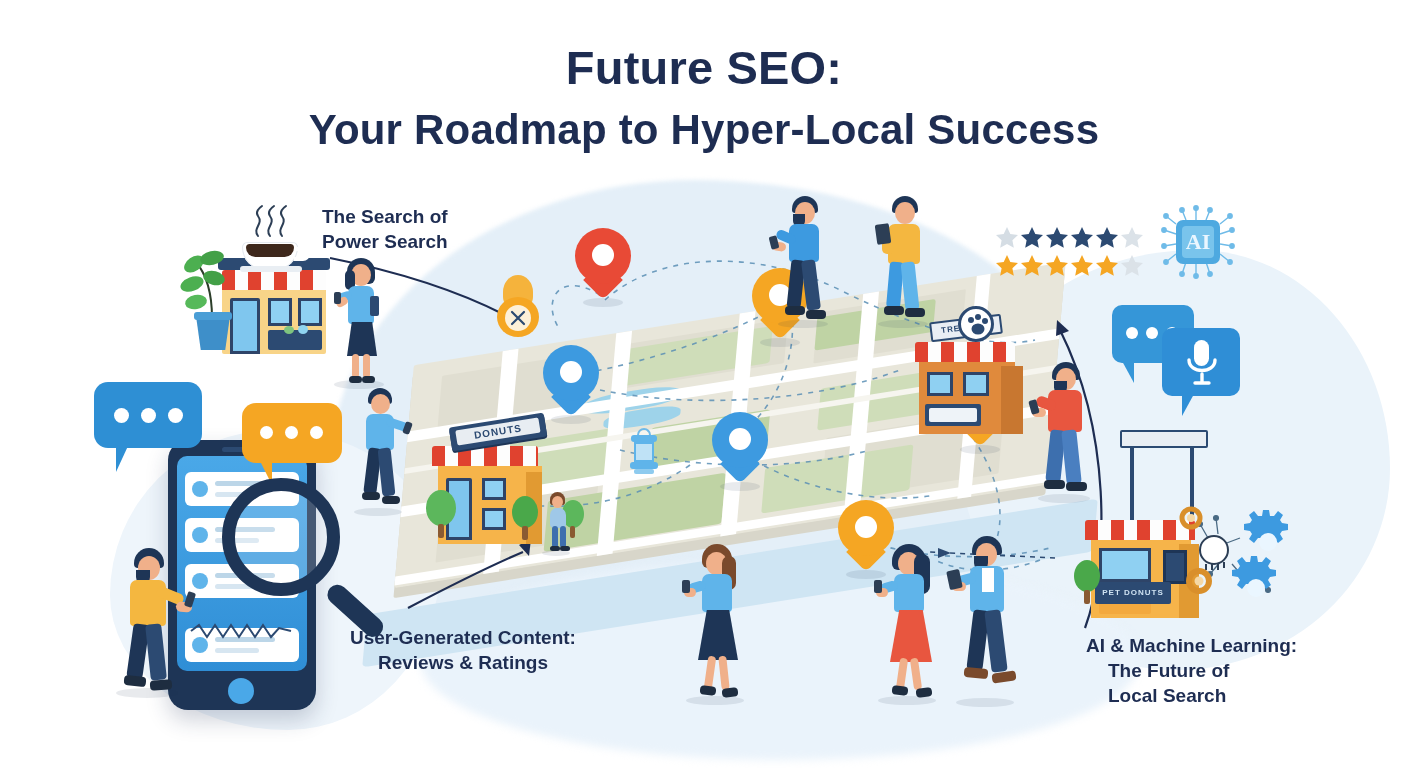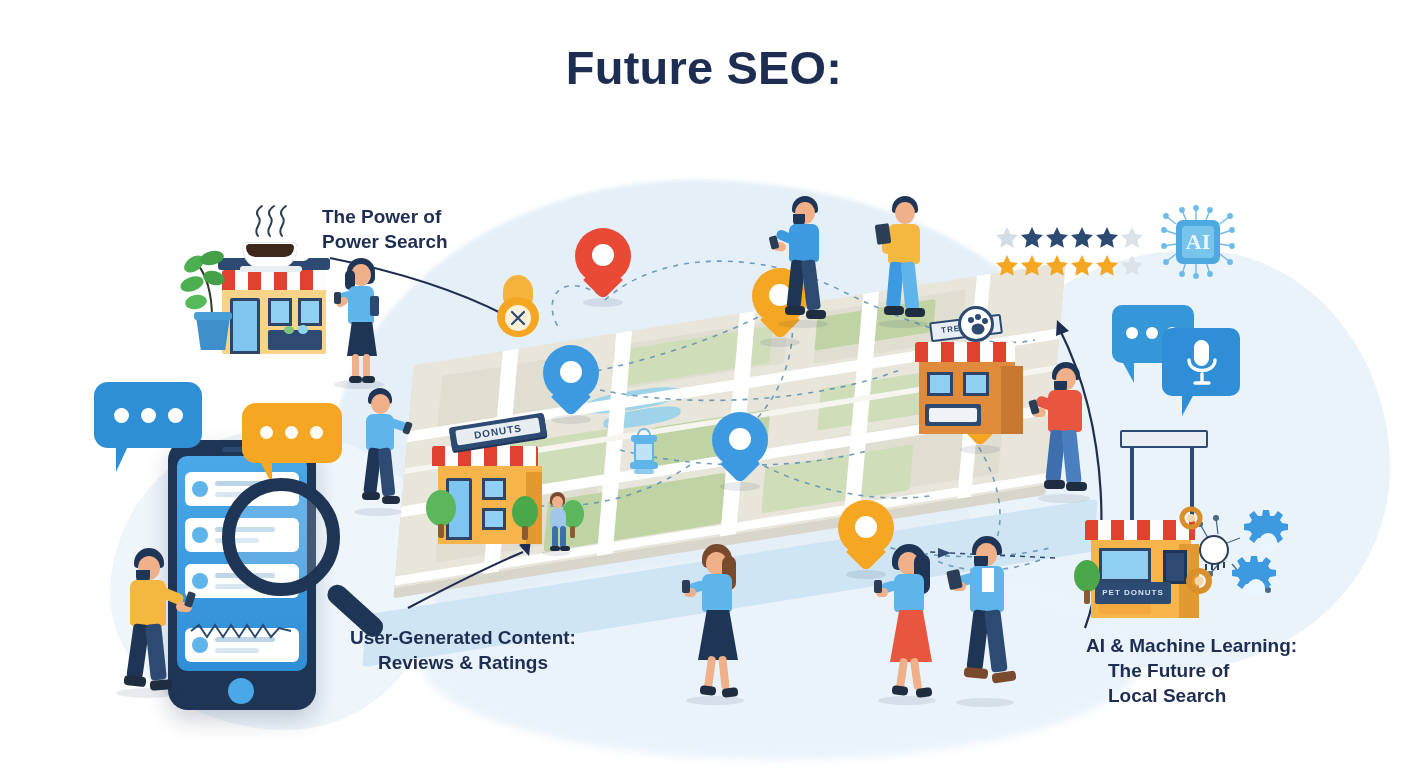--- a/index.html
+++ b/index.html
@@ -102,20 +102,21 @@
 <body>
 
 <div id="stage">
 
   <div class="bg-blob" id="blob-main"></div>
   <div class="bg-blob" id="blob-right"></div>
   <div class="bg-blob" id="blob-left"></div>
   <div class="bg-blob" id="blob-bottom"></div>
 
   <div id="title-main">Future SEO:</div>
+  <div id="title-sub">Your Roadmap to Hyper-Local Success</div>
 
   <div id="river"></div>
 
   <div id="map-wrap">
     <div id="map-base">
 
       <div class="blockc" style="left:30px;top:24px;width:150px;height:90px;"></div>
       <div class="blockc" style="left:210px;top:20px;width:170px;height:70px;"></div>
       <div class="blockc" style="left:410px;top:18px;width:150px;height:80px;"></div>
       <div class="blockc" style="left:40px;top:230px;width:160px;height:90px;"></div>
@@ -167,21 +168,21 @@
     <path d="M500 308 l 16 10 l -17 7 z" fill="#1e2d52"></path>
 
     <path d="M408 608 C 450 586, 490 566, 523 552" stroke="#1e2d52" stroke-width="2.2" fill="none"></path>
     <path d="M519 545 l 12 -6 l -2 17 z" fill="#1e2d52"></path>
 
     <path d="M1085 628 C 1110 560, 1110 430, 1060 330" stroke="#1e2d52" stroke-width="2.2" fill="none"></path>
     <path d="M1056 336 l 1 -16 l 12 11 z" fill="#1e2d52"></path>
   </svg>
 
   <div class="anno" id="anno-voice">
-    <div>The Power of</div>
+    <div>The Search of</div>
     <div>Power Search</div>
   </div>
   <div class="anno" id="anno-ai">
     <div>AI &amp; Machine Learning:</div>
     <div style="padding-left:22px">The Future of</div>
     <div style="padding-left:22px">Local Search</div>
   </div>
   <div class="anno" id="anno-ugc">
     <div>User-Generated Content:</div>
     <div style="text-align:center">Reviews &amp; Ratings</div>

